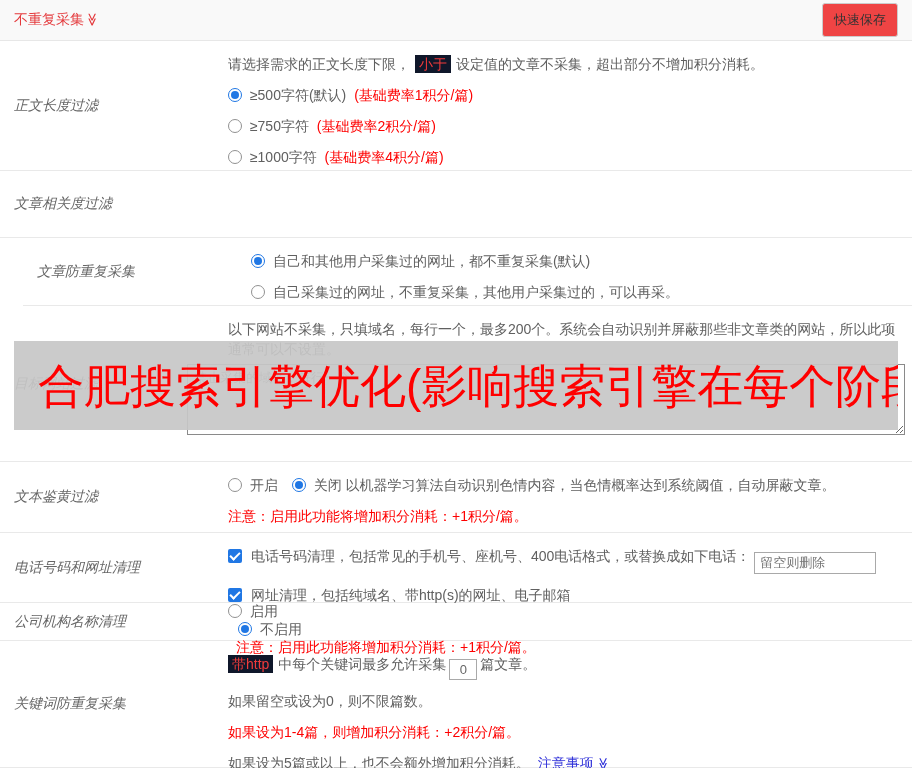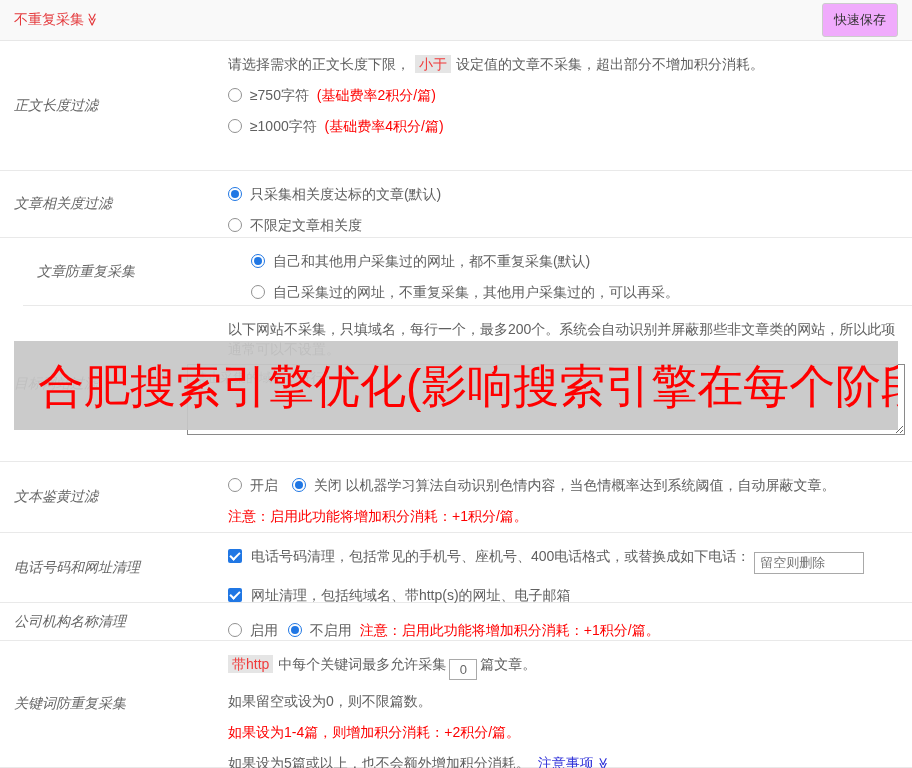--- a/index.html
+++ b/index.html
@@ -13,41 +13,41 @@
   .topbar{
     height:41px; background:#f9f9f9; border-bottom:1px solid #e7e7e7;
     display:flex; align-items:center; justify-content:space-between;
     padding:0 14px;
   }
   .section-title{ color:#e4393c; font-size:14px; cursor:pointer; }
   .chev{ display:inline-block; transform:rotate(90deg); font-size:13px; margin-left:2px; }
   .chev.red{ color:#e4393c; }
   .chev.blue{ color:#3032d9; }
   .save-btn{
-    background:#f0abfc; border:1px solid #ccc; border-radius:3px;
+    background:#ef4444; border:1px solid #ccc; border-radius:3px;
     padding:7px 11px; font-size:13px; color:#333; cursor:pointer;
     font-family:inherit;
   }
   
   .row{ display:flex; border-bottom:1px solid #e9e9e9; }
   .row-label{
     width:228px; flex:0 0 228px; padding-left:14px;
     display:flex; align-items:center; color:#666;font-style:italic;
   }
   .row-content{ flex:1; padding:2px 14px 0 0; }
   .line{ margin-top:11px; line-height:20px; }
   .r-length  { height:130px; }
   .r-rel     { height:67px;  }
   .r-dedup   { height:68px;margin-left:23px;  }
   .r-target  { height:156px; }
   .r-porn    { height:71px;  }
   .r-phone   { height:70px;  }
   .r-company { height:38px;  }
   .r-keyword { height:127px; }
-  .r-company .row-content{ display:flex; align-items:flex-end; padding-top:0; }
+  .r-company .row-content{ display:flex; align-items:flex-start; padding-top:0;flex-direction:column; }
   
   .radio{
     width:14px; height:14px; border:1px solid #919191; border-radius:50%;
     display:inline-block; vertical-align:-2px; margin-right:4px;
     background:#fff; position:relative; cursor:pointer;
   }
   .radio.checked{ border-color:#2077e4; }
   .radio.checked::after{
     content:""; position:absolute; left:2px; top:2px; width:8px; height:8px;
     border-radius:50%; background:#2077e4;
@@ -61,25 +61,25 @@
     content:""; position:absolute; left:4px; top:1px; width:4px; height:8px;
     border:solid #fff; border-width:0 2px 2px 0; transform:rotate(45deg);
   }
   .opt{ cursor:pointer; }
   .opt + .opt{ margin-left:10px; }
   
   .red{ color:#fe0000; }
   .fee{ color:#fe0000; margin-left:4px; }
   .fee.u{ }
   .hl{
-    color:#f03b3b; background:#e5e5e5; padding:1px 4px; margin:0 5px;
+    color:#f03b3b; background:#0f172a; padding:1px 4px; margin:0 5px;
   }
   .link{ color:#3032d9; cursor:pointer; margin-left:8px; }
   .txt-input{
-    border:1px solid #a9a9a9; height:22px; width:110px; padding:0 5px;
+    border:1px solid #a9a9a9; height:22px; width:122px; padding:0 5px;
     font-size:13px; font-family:inherit; color:#555; vertical-align:-6px;
   }
   .num-input{
     border:1px solid #a9a9a9; height:21px; width:28px; text-align:center;
     font-size:13px; font-family:inherit; color:#666; margin:0 3px;
     vertical-align:-5px;
   }
   .domains-textarea{
     display:block; margin-top:5px; margin-left:-41px;
     width:718px; height:71px; border:1px solid #8a8a8a;
@@ -108,51 +108,44 @@
 </div>
 
 <div class="row r-length">
   <div class="row-label">正文长度过滤</div>
   <div class="row-content">
     <div class="line">
       <span>请选择需求的正文长度下限，</span><span class="hl">小于</span><span>设定值的文章不采集，超出部分不增加积分消耗。</span>
     </div>
     <div class="line">
       <label class="opt">
+        <span class="radio checked"></span>
+        <span>≥500字符(默认)</span>
+        <span class="fee">(基础费率1积分/篇)</span>
+      </label>
+    </div>
+    <div class="line">
+      <label class="opt">
         <span class="radio"></span>
         <span>≥750字符</span>
         <span class="fee u">(基础费率2积分/篇)</span>
       </label>
     </div>
     <div class="line">
       <label class="opt">
         <span class="radio"></span>
         <span>≥1000字符</span>
         <span class="fee u">(基础费率4积分/篇)</span>
       </label>
     </div>
   </div>
 </div>
 
 <div class="row r-rel">
   <div class="row-label">文章相关度过滤</div>
-  <div class="row-content">
-    <div class="line">
-      <label class="opt">
-        <span class="radio checked"></span>
-        <span>只采集相关度达标的文章(默认)</span>
-      </label>
-    </div>
-    <div class="line">
-      <label class="opt">
-        <span class="radio"></span>
-        <span>不限定文章相关度</span>
-      </label>
-    </div>
-  </div>
 </div>
 
 <div class="row r-dedup">
   <div class="row-label">文章防重复采集</div>
   <div class="row-content">
     <div class="line">
       <label class="opt">
         <span class="radio checked"></span>
         <span>自己和其他用户采集过的网址，都不重复采集(默认)</span>
       </label>

